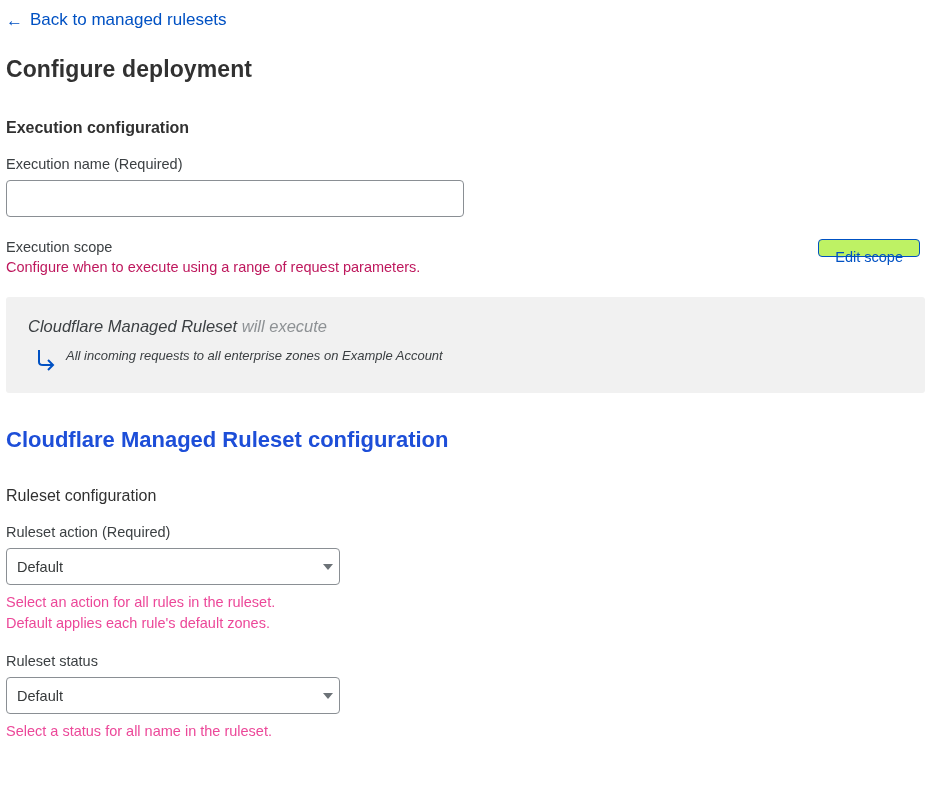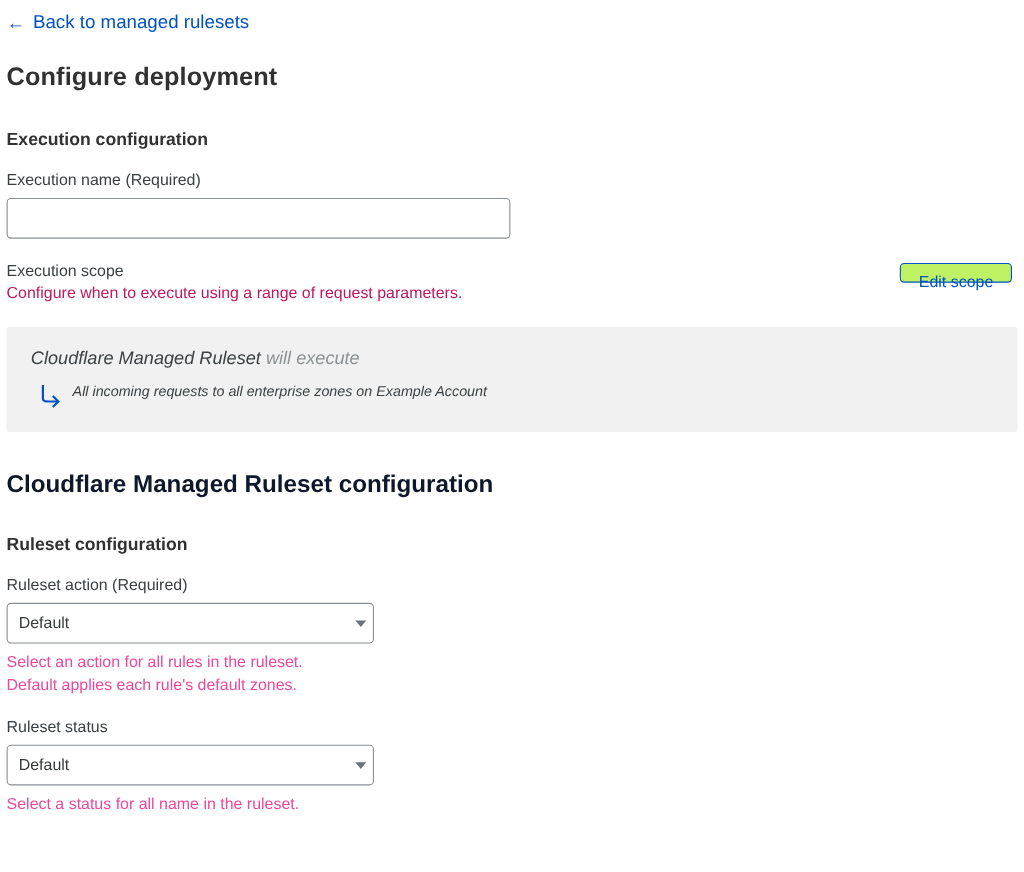--- a/index.html
+++ b/index.html
@@ -141,27 +141,27 @@
   }
   .branch-icon svg { display: block; }
   .summary-line2-text {
     font-size: 13px;
     color: #3c4043;
   }
 
   h2.big-section {
     font-size: 22px;
     font-weight: bold;
-    color: #0f172a;
+    color: #1d4ed8;
     margin: 34px 0 0 0;
   }
 
   h3.sub-section {
     font-size: 16px;
-    font-weight: bold;
+    font-weight: normal;
     color: #313131;
     margin: 34px 0 0 0;
   }
 
   .select-wrap {
     position: relative;
     width: 338px;
     height: 37px;
     margin-top: 8px;
   }

